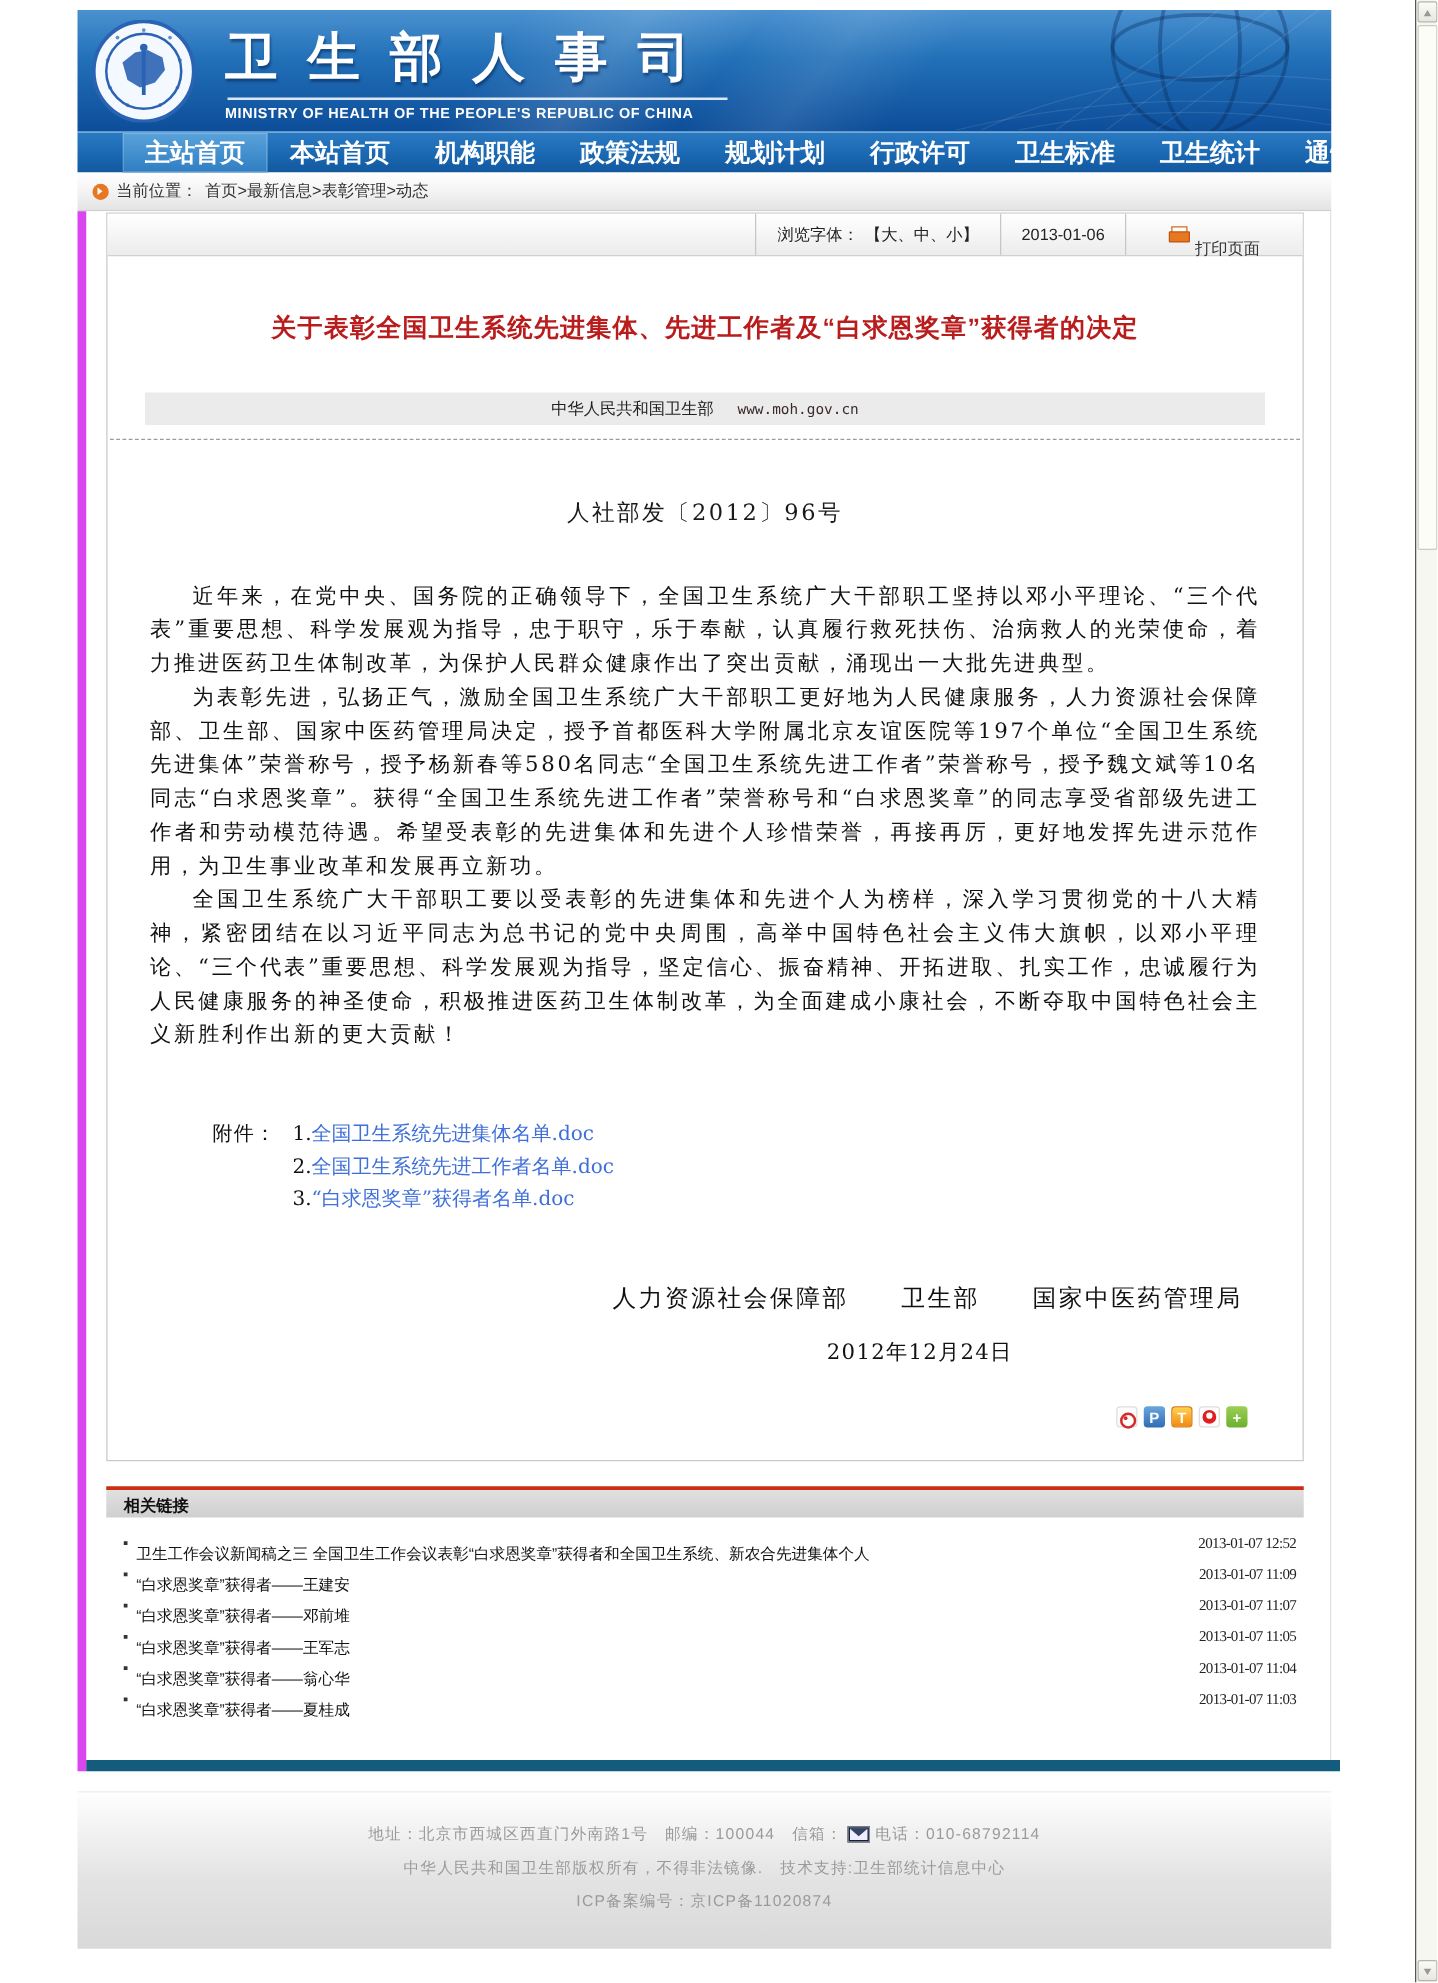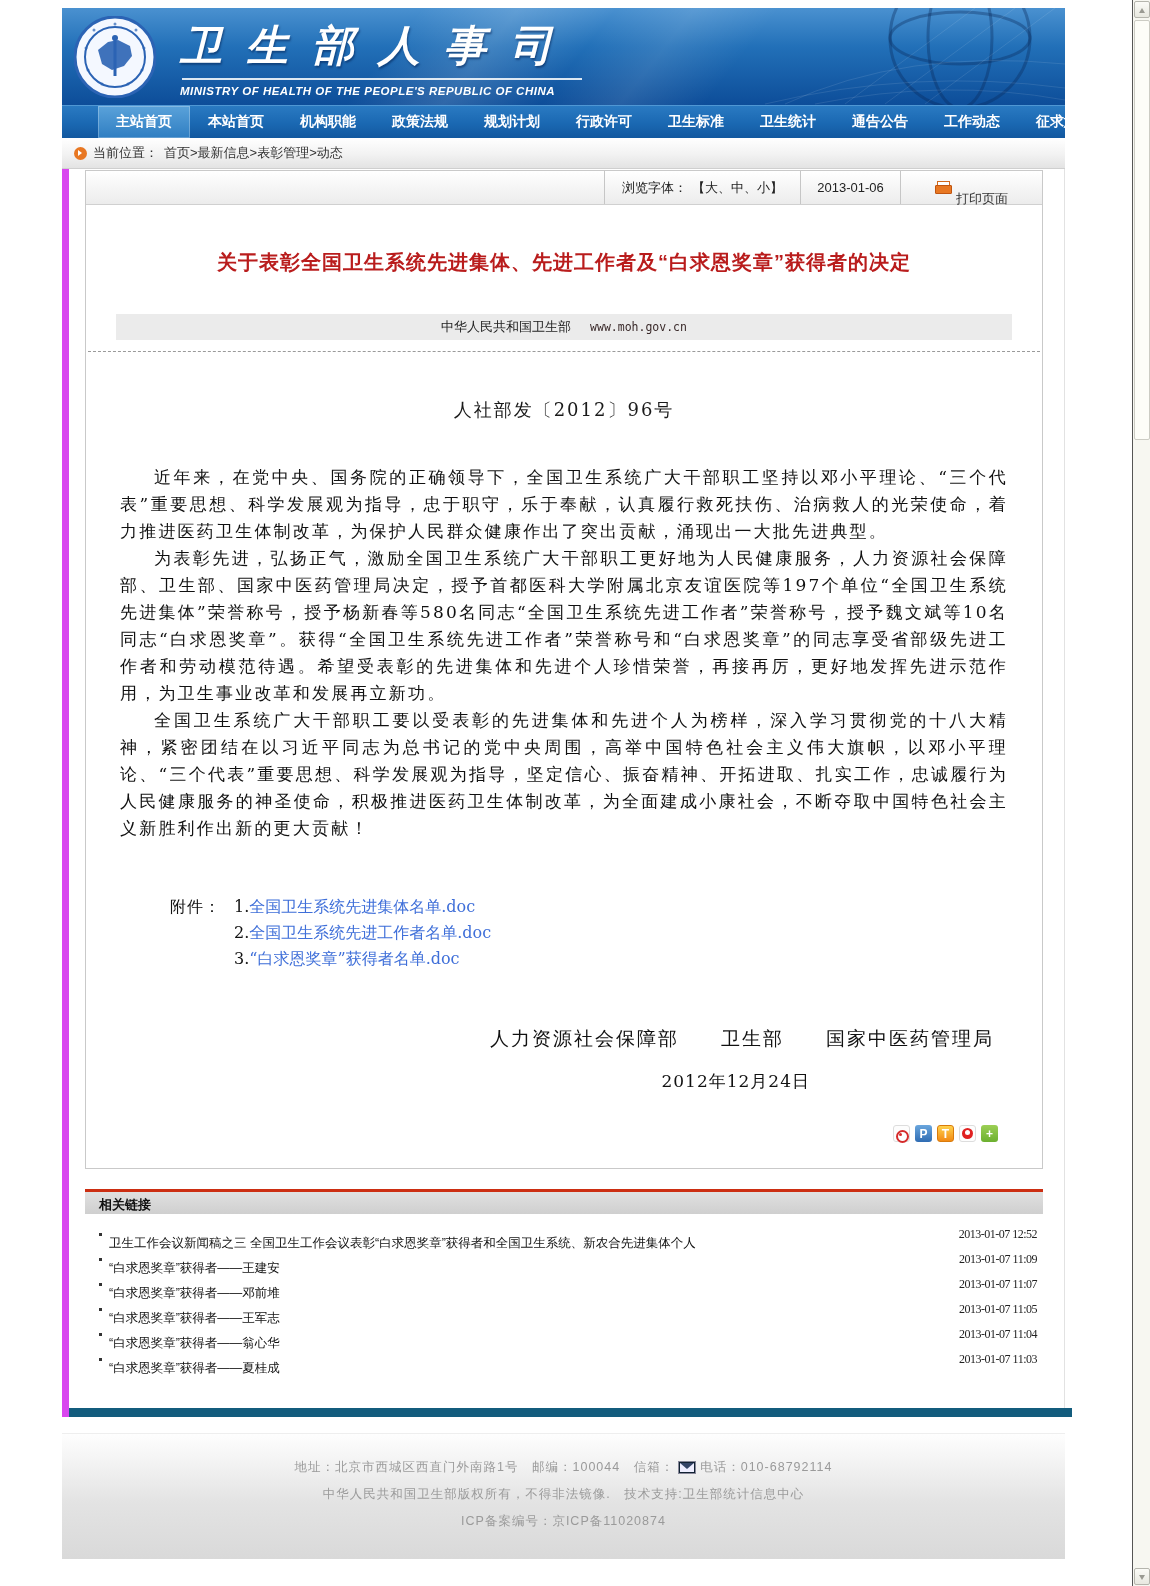--- a/index.html
+++ b/index.html
@@ -7,21 +7,20 @@
   body {
     width:1150px; min-height:1586px; position:relative;
     font-family:"Liberation Sans", sans-serif; color:#222;
   }
   .page { width:1003px; margin-left:62px; padding-top:8px; position:relative; }
 
   
   .header {
     height:97px; position:relative; overflow:hidden;
     background:linear-gradient(180deg,#4a91d0 0%,#2270b8 40%,#0d4d99 100%);
-    font-style:italic;
   }
   .header .streak {
     position:absolute; top:-30px; left:220px; width:560px; height:200px;
     background:linear-gradient(115deg,rgba(255,255,255,0) 20%,rgba(255,255,255,.14) 35%,rgba(255,255,255,0) 50%,rgba(255,255,255,.10) 62%,rgba(255,255,255,0) 75%);
     transform:skewX(-18deg);
   }
   .globe { position:absolute; right:0; top:0; height:97px; width:340px; }
   .logo { position:absolute; left:12px; top:8px; width:82px; height:82px; }
   .titles { position:absolute; left:118px; top:10px; }
   .site-title {
@@ -30,21 +29,21 @@
   }
   .title-divider { width:400px; height:2px; background:rgba(255,255,255,.85); margin:4px 0 5px 2px; }
   .site-subtitle { color:#fff; font-size:11.5px; font-weight:bold; letter-spacing:.5px; }
 
   
   .nav {
     height:33px; background:linear-gradient(180deg,#2a7ac2 0%,#1a68b2 55%,#12589f 100%);
     display:flex; align-items:stretch; padding-left:36px; border-top:1px solid #4f97d4;
   }
   .nav-item {
-    color:#fff; font-size:14px; font-weight:bold; text-decoration:none;
+    color:#fff; font-size:20px; font-weight:bold; text-decoration:none;
     display:flex; align-items:center; padding:0 18px; cursor:pointer; white-space:nowrap;
   }
   .nav-item.active { background:linear-gradient(180deg,#5aa2da 0%,#2f7ec2 100%); box-shadow:inset 0 0 0 1px rgba(255,255,255,.25); }
 
   
   .breadcrumb-bar {
     height:31px; display:flex; align-items:center; gap:6px; padding-left:12px;
     background:linear-gradient(180deg,#ffffff 0%,#f2f2f2 55%,#e3e3e3 100%);
     border-bottom:1px solid #cfcfcf; font-size:13px; color:#333;
   }

